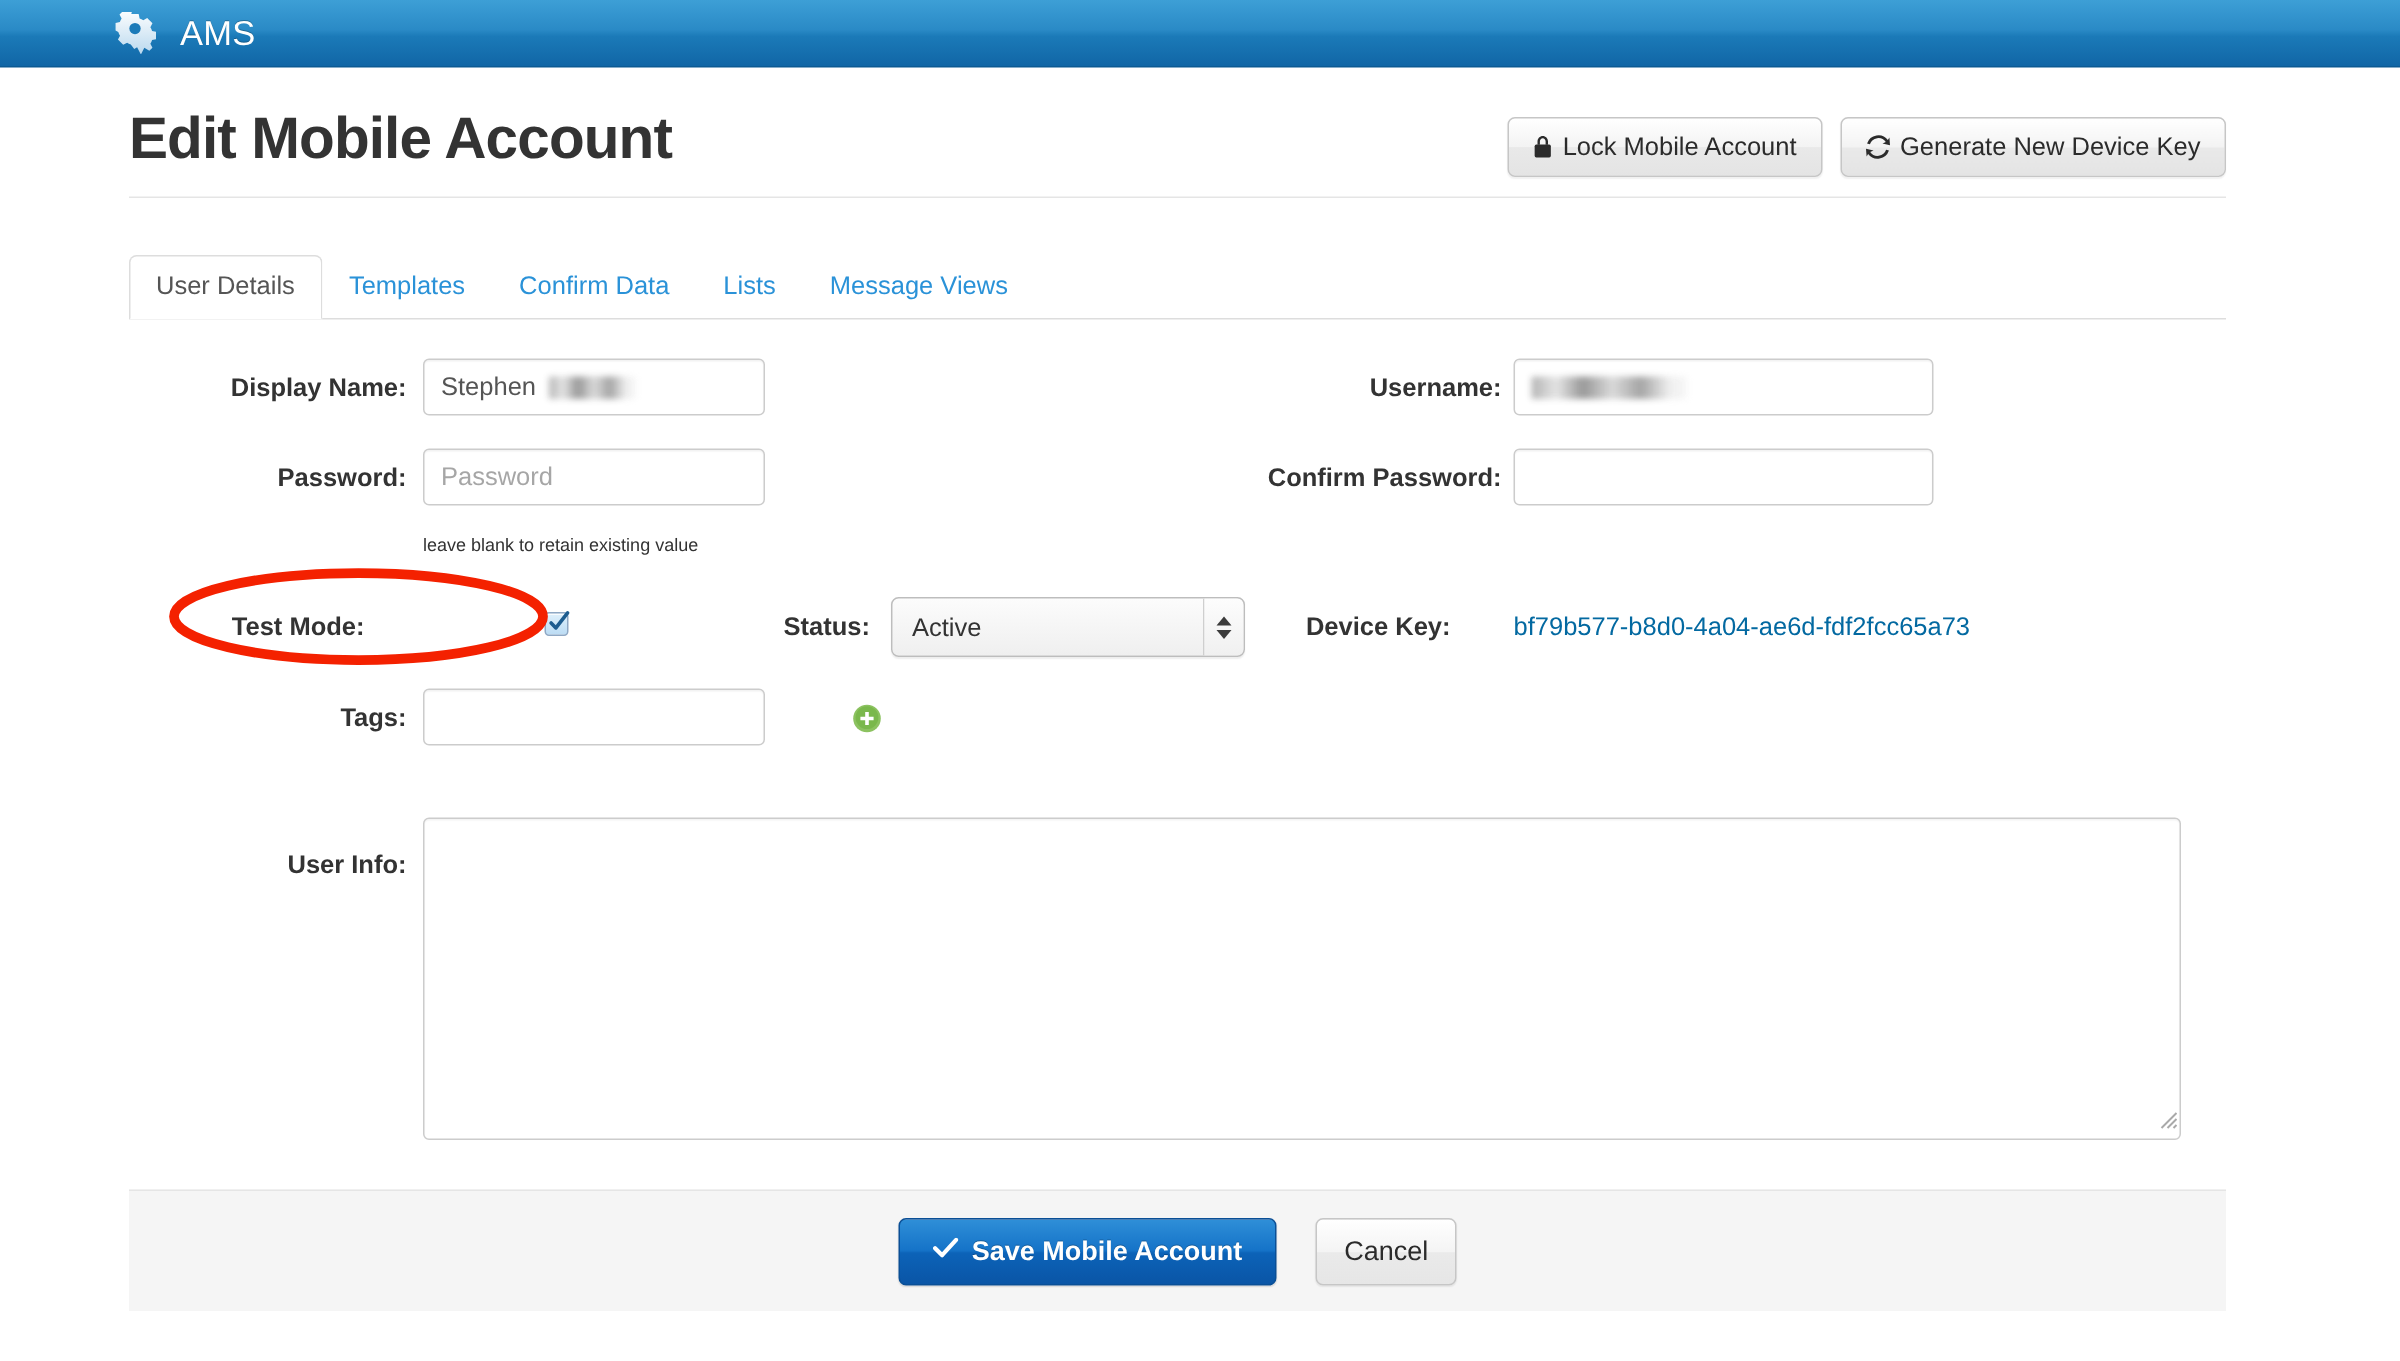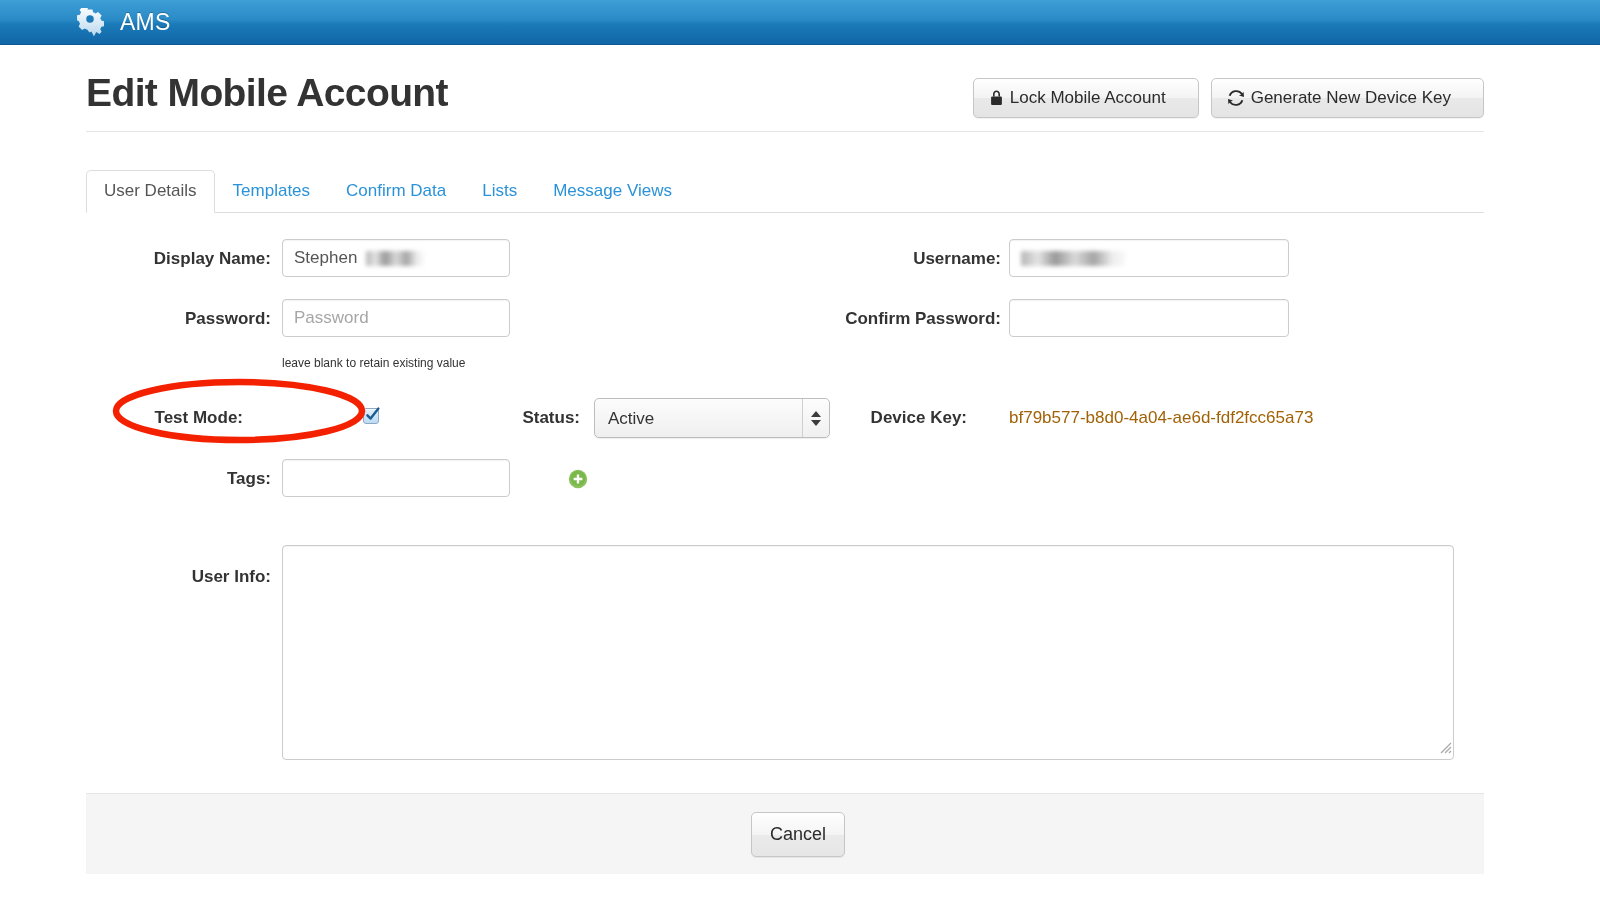--- a/index.html
+++ b/index.html
@@ -69,21 +69,21 @@
     cursor: pointer;
     display: inline-flex;
     align-items: center;
     justify-content: center;
     white-space: nowrap;
   }
   .btn-default {
     background: linear-gradient(to bottom, #ffffff 0%, #f3f3f3 50%, #e9e9e9 51%, #e4e4e4 100%);
     border: 1px solid #c6c6c6;
     color: #2b2b2b;
-    padding: 10px 32px 11px 16px;
+    padding: 10px 16px 11px 16px;
     box-shadow: 0 1px 1px rgba(0,0,0,0.06);
   }
   .btn-default .ico { margin-right: 7px; display: inline-flex; align-items: center; }
 
   
   .tabs-wrap { position: relative; margin-top: 39px; height: 42px; }
   .nav-tabs {
     list-style: none; margin: 0; padding: 0;
     display: flex; align-items: flex-end;
     border-bottom: 1px solid #dddddd;
@@ -221,21 +221,21 @@
   .tri-down {
     width: 0; height: 0;
     border-left: 5px solid transparent;
     border-right: 5px solid transparent;
     border-top: 6px solid #3b3b3b;
   }
 
   .device-key-value {
     position: absolute;
     font-size: 17px;
-    color: #a16207;
+    color: #0369a1;
     line-height: 21px;
   }
 
   .add-icon { position: absolute; width: 20px; height: 20px; cursor: pointer; }
 
   
   .textarea-box {
     position: absolute;
     border: 1px solid #cccccc;
     border-radius: 4px;
@@ -430,14 +430,22 @@
   </div>
 </div>
 
 <span class="annotation-ellipse" style="left:108px;top:376px;">
   <svg width="262" height="70" viewBox="0 0 262 70" xmlns="http://www.w3.org/2000/svg">
     <ellipse cx="131" cy="35" rx="123" ry="29" fill="none" stroke="#f42100" stroke-width="6.5"></ellipse>
   </svg>
 </span>
 
 <div class="form-actions">
+  <button class="btn btn-primary">
+    <span class="ico">
+      <svg width="17" height="14" viewBox="0 0 17 14" xmlns="http://www.w3.org/2000/svg">
+        <path d="M1.4 7.1 L6.1 11.8 L15.4 1.6" stroke="#ffffff" stroke-width="2.8" fill="none" stroke-linecap="round" stroke-linejoin="round"></path>
+      </svg>
+    </span>
+    <span>Save Mobile Account</span>
+  </button>
   <button class="btn btn-cancel">Cancel</button>
 </div>
 
 </body></html>

